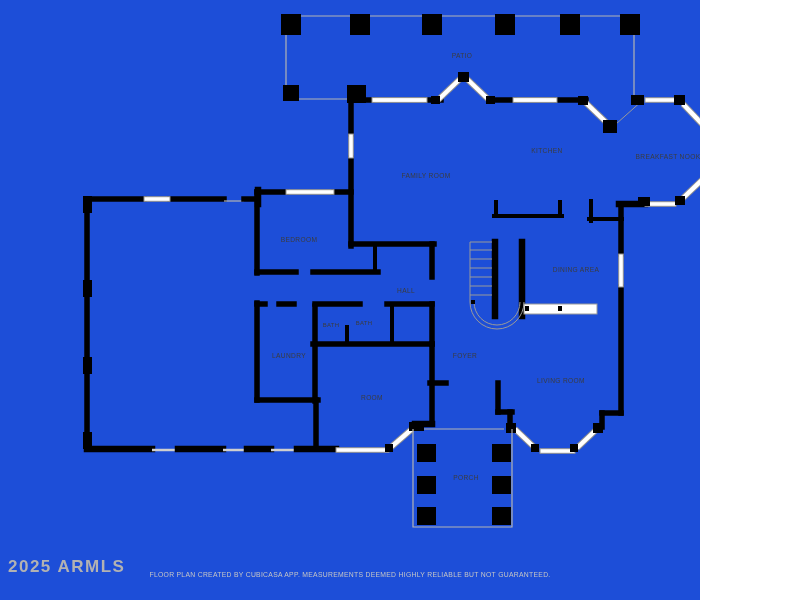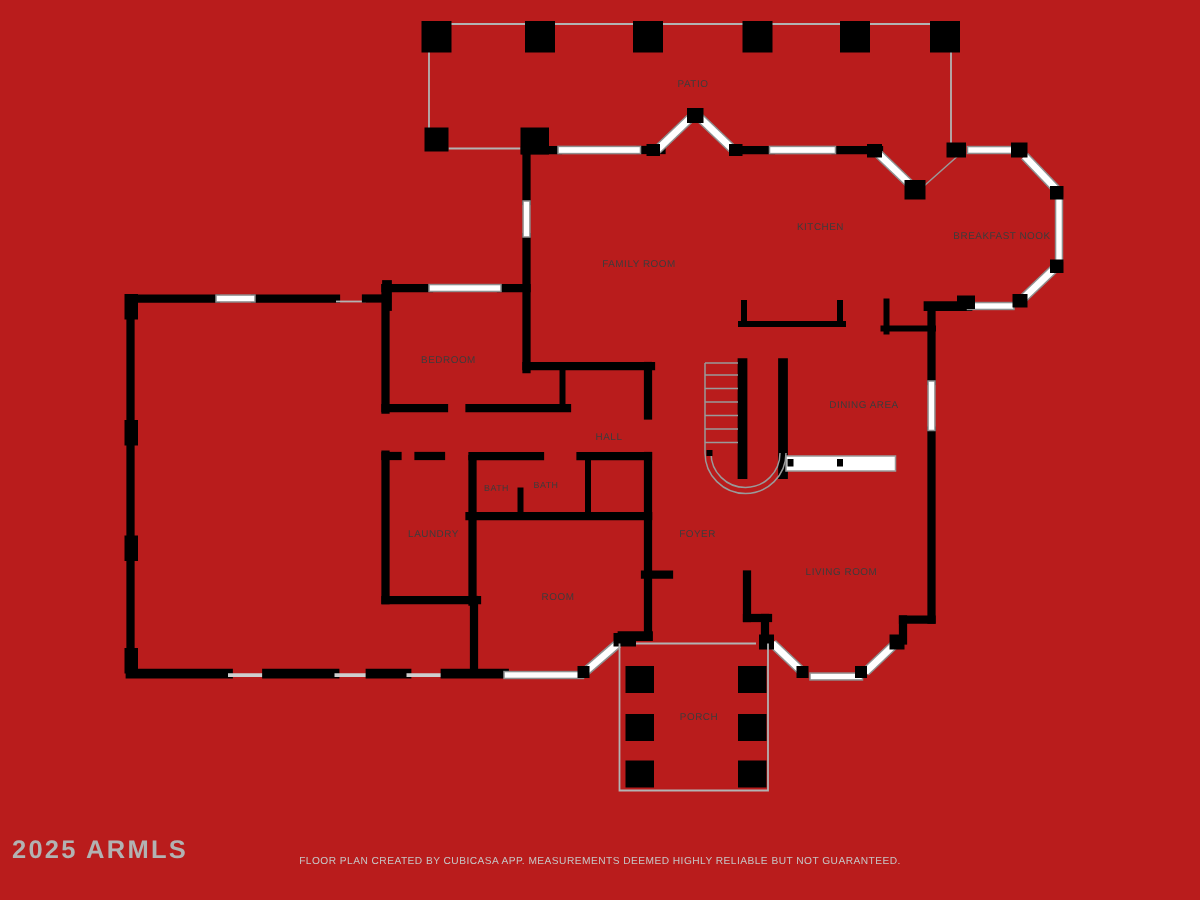--- a/index.html
+++ b/index.html
@@ -1,16 +1,16 @@
 <!DOCTYPE html>
 <html><head>
 <meta charset="utf-8">
 <style>
   html,body{margin:0;padding:0;background:#ffffff;}
-  .canvas{position:relative;width:800px;height:600px;background:#b91c1c;overflow:hidden;
+  .canvas{position:relative;width:700px;height:600px;background:#1d4ed8;overflow:hidden;
           font-family:"Liberation Sans", sans-serif;}
   svg{position:absolute;left:0;top:0;}
   
   .w   {stroke:#000;stroke-width:5.5;stroke-linecap:square;}
   .w6  {stroke:#000;stroke-width:6.5;stroke-linecap:square;}
   .w4  {stroke:#000;stroke-width:4;stroke-linecap:square;}
   .thin{stroke:#b3b3b3;stroke-width:1.2;fill:none;}
   .thin2{stroke:#cfcfcf;stroke-width:2.5;}
   .gray{stroke:#9a9a9a;stroke-width:1;fill:none;}
   .blk {fill:#000;}

